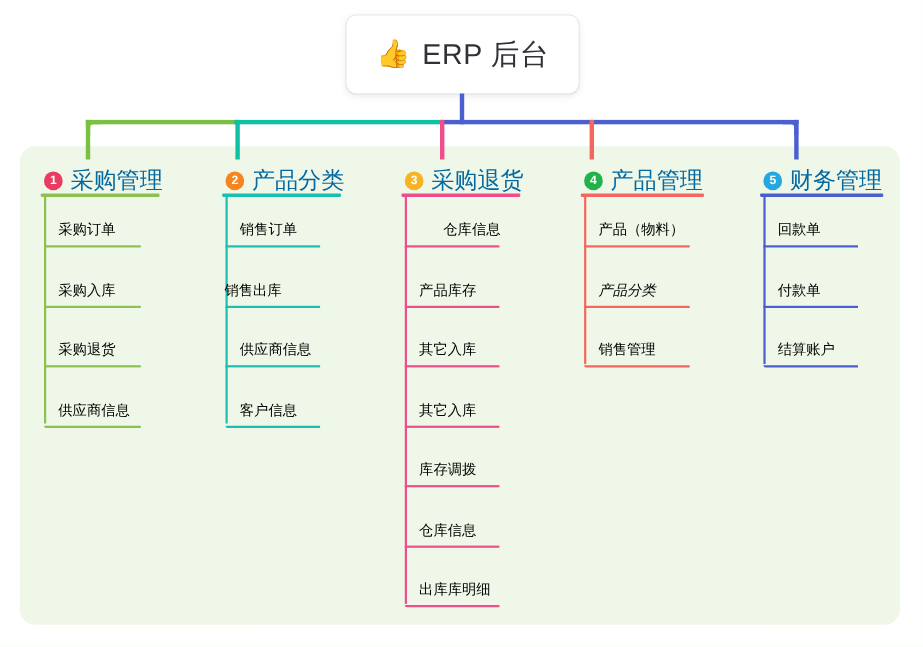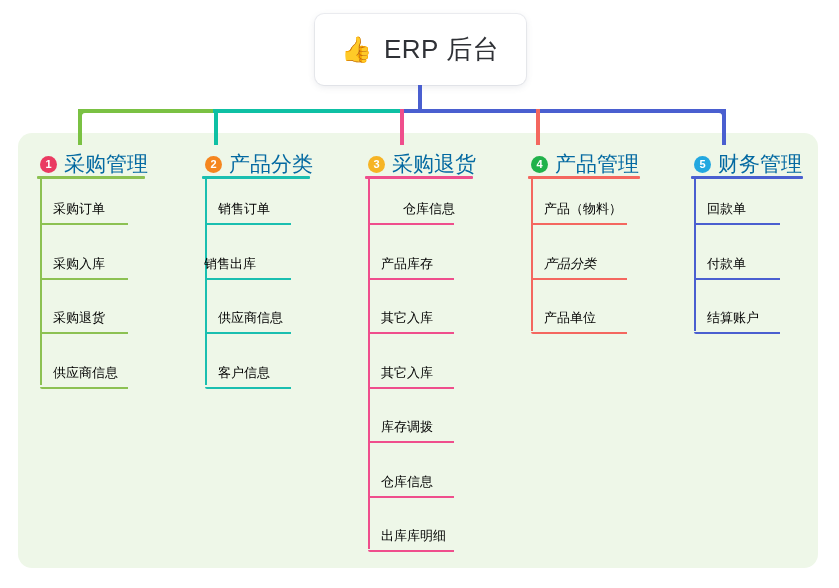--- a/index.html
+++ b/index.html
@@ -137,21 +137,21 @@
       <div class="col-head" style="left: 531px; top: 150px;">
         <span class="badge" style="background: rgb(33, 178, 75);">4</span>
         <span class="head-label">产品管理</span>
       </div>
       <div class="head-rule" style="left: 528px; top: 176px; width: 112px; background: rgb(244, 103, 95);"></div>
       <div class="spine" style="left: 531px; top: 179px; height: 151.5px; background: rgb(244, 103, 95);"></div>
       <div class="leaf-label" style="left: 544px; top: 200px;">产品（物料）</div>
       <div class="leaf-rule" style="left: 531px; top: 223px; width: 96px; background: rgb(244, 103, 95);"></div>
       <div class="leaf-label" style="left: 544px; top: 254.5px; font-style: italic;">产品分类</div>
       <div class="leaf-rule" style="left: 531px; top: 277.5px; width: 96px; background: rgb(244, 103, 95);"></div>
-      <div class="leaf-label" style="left: 544px; top: 309px;">产品单位</div>
+      <div class="leaf-label" style="left: 544px; top: 309px;">销售管理</div>
       <div class="leaf-rule last" style="left: 531px; top: 332px; width: 96px; background: rgb(244, 103, 95);"></div>
       <div class="drop" style="left: 722px; background: rgb(74, 95, 208);"></div>
       <div class="col-head" style="left: 694px; top: 150px;">
         <span class="badge" style="background: rgb(35, 168, 224);">5</span>
         <span class="head-label">财务管理</span>
       </div>
       <div class="head-rule" style="left: 691px; top: 176px; width: 112px; background: rgb(74, 95, 208);"></div>
       <div class="spine" style="left: 694px; top: 179px; height: 151.5px; background: rgb(74, 95, 208);"></div>
       <div class="leaf-label" style="left: 707px; top: 200px;">回款单</div>
       <div class="leaf-rule" style="left: 694px; top: 223px; width: 86px; background: rgb(74, 95, 208);"></div>

